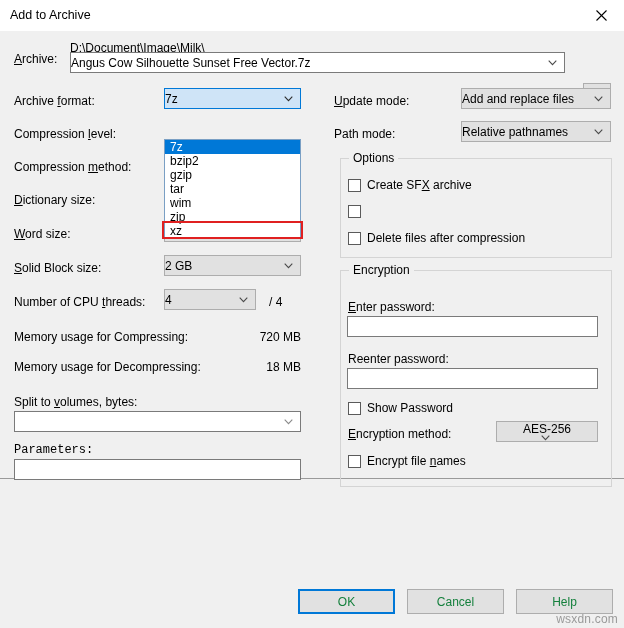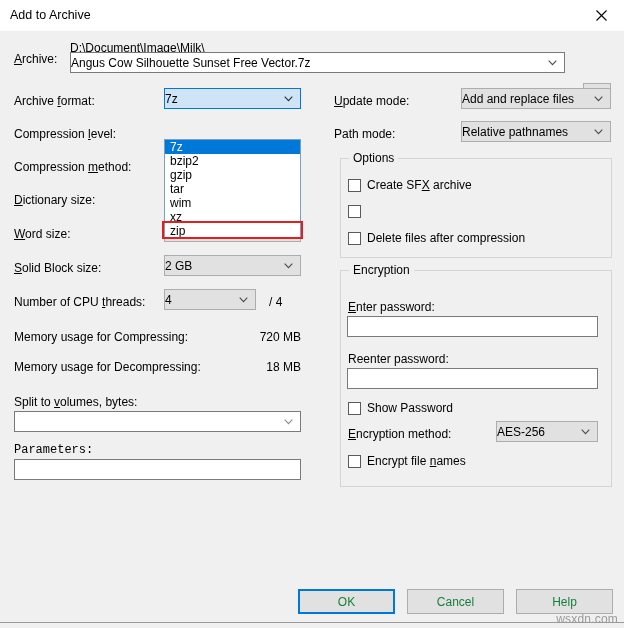--- a/index.html
+++ b/index.html
@@ -41,21 +41,21 @@
     align-items: center;
     justify-content: center;
     cursor: default;
   }
   #close-button svg { display: block; }
 
   
   #dialog-body {
     position: absolute;
     left: 0; top: 31px;
-    width: 624px; height: 592px;
+    width: 624px; height: 448px;
     background: #f0f0f0;
     border-bottom: 1px solid #9a9a9a;
     box-sizing: border-box;
   }
 
   .lbl {
     position: absolute;
     font-size: 12px;
     color: #000;
     white-space: nowrap;
@@ -392,42 +392,42 @@
   <div class="textbox" style="left:347px; top:337px; width:251px;">
     <div class="tval"></div>
   </div>
 
   <div class="checkrow" style="left:348px; top:370px;justify-content:flex-end;">
     <span class="cbox"></span>
     <span class="clabel">Show Password</span>
   </div>
 
   <div class="lbl" style="left:348px; top:396px;"><u>E</u>ncryption method:</div>
-  <div class="combo" style="left:496px; top:390px; width:102px;">
+  <div class="combo" style="left:496px; top:390px; width:102px;flex-direction:column;">
     <div class="ctext">AES-256</div>
     <div class="carrow">
       <svg width="9" height="6" viewBox="0 0 9 6">
           <polyline points="0.7,0.7 4.5,4.6 8.3,0.7" fill="none" stroke="#4a4a4a" stroke-width="1.1"></polyline>
         </svg>
     </div>
   </div>
 
   <div class="checkrow" style="left:348px; top:423px;">
     <span class="cbox"></span>
     <span class="clabel">Encrypt file <u>n</u>ames</span>
   </div>
 
   <div id="format-dropdown">
     <div class="dd-item selected">7z</div>
     <div class="dd-item">bzip2</div>
     <div class="dd-item">gzip</div>
     <div class="dd-item">tar</div>
     <div class="dd-item">wim</div>
+    <div class="dd-item">zip</div>
     <div class="dd-item">xz</div>
-    <div class="dd-item">zip</div>
   </div>
   <div id="zip-highlight"></div>
 
   <div class="btn default" style="left:298px; top:558px; width:97px;">OK</div>
   <div class="btn" style="left:516px; top:558px; width:97px;">Help</div>
   <div class="btn" style="left:407px; top:558px; width:97px;">Cancel</div>
 
 </div>
 
 <div id="watermark">wsxdn.com</div>

